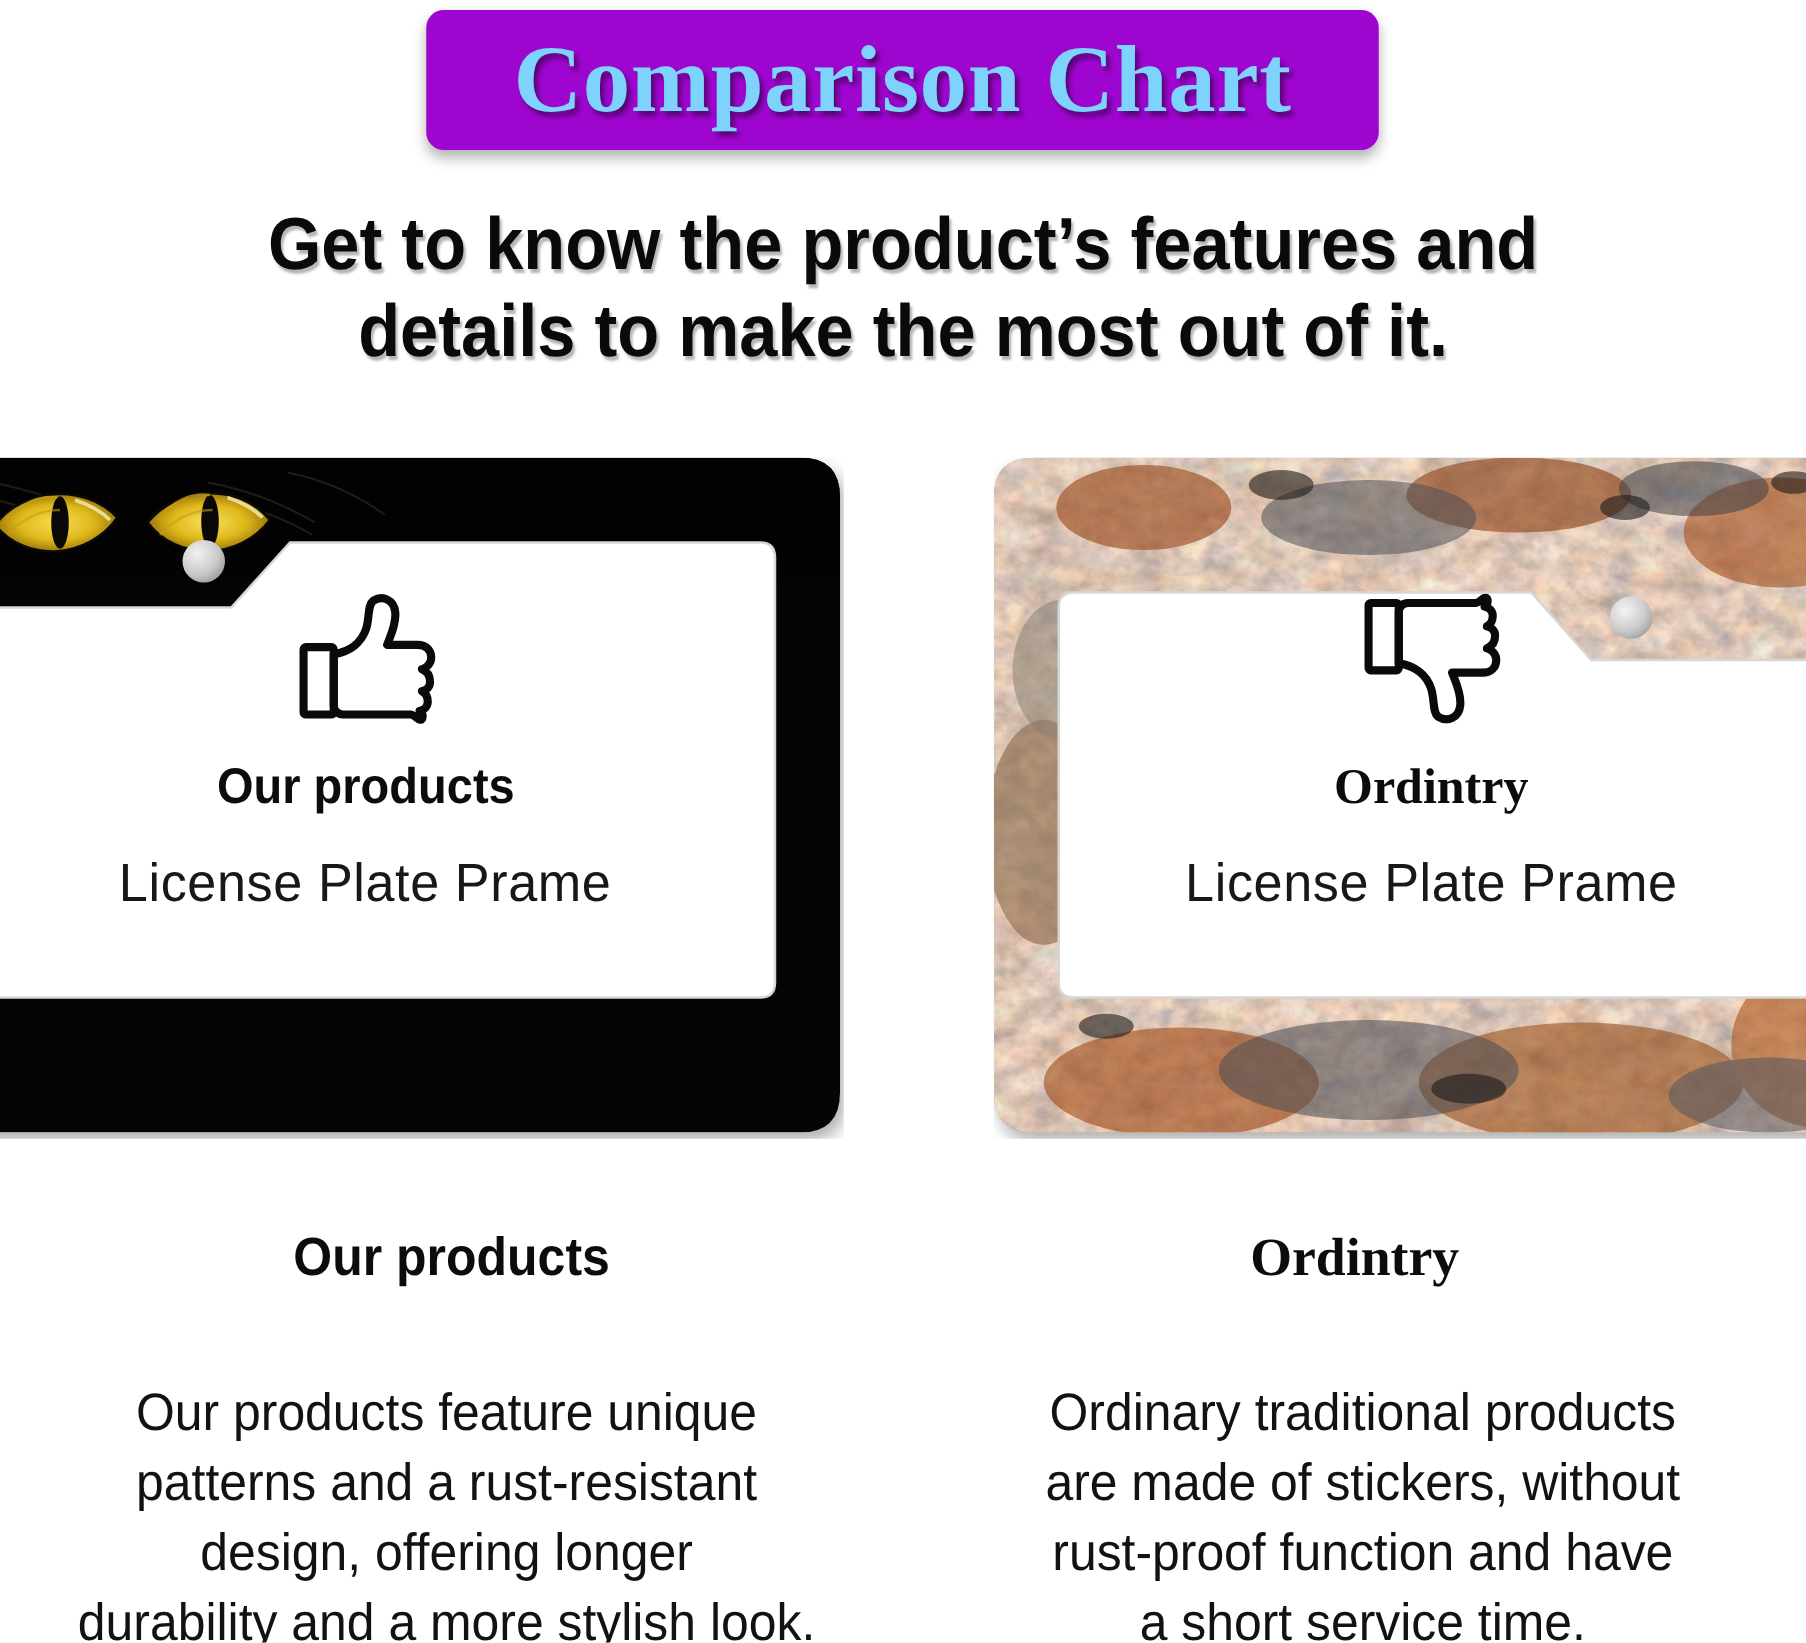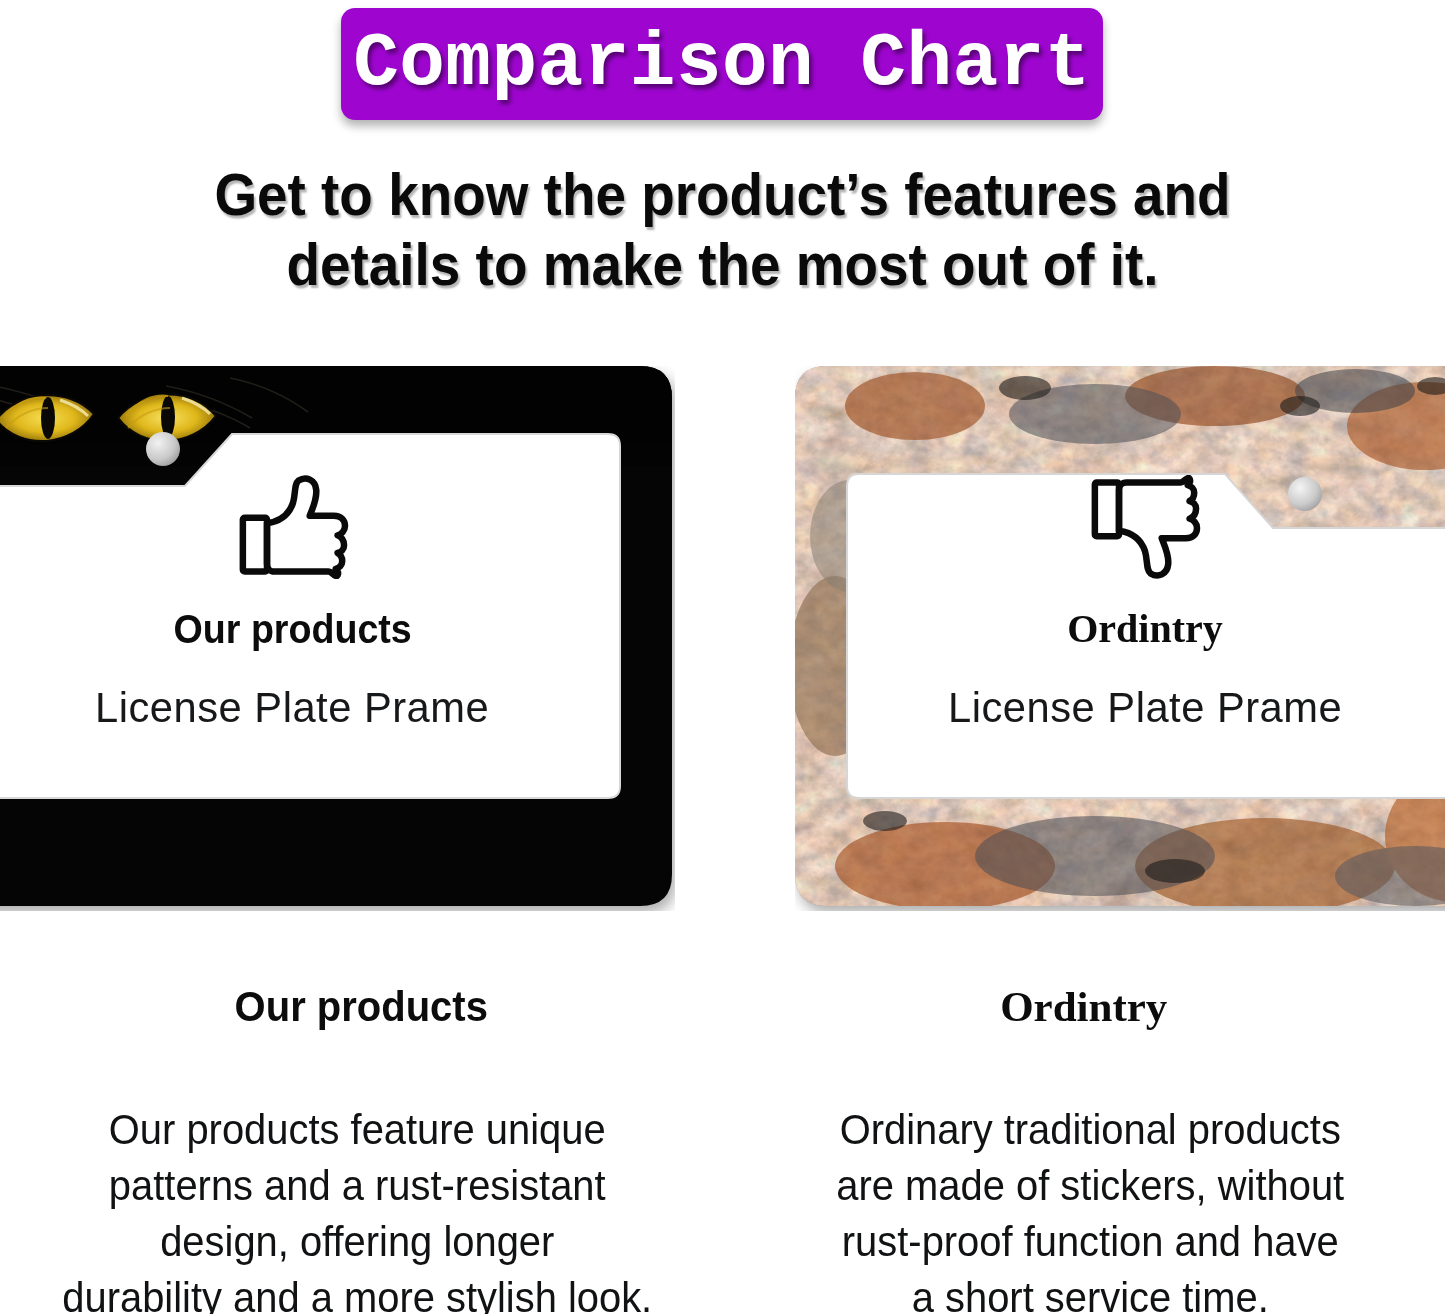--- a/index.html
+++ b/index.html
@@ -24,24 +24,24 @@
     width: 762px;
     height: 112px;
     background: #9E06D0;
     border-radius: 14px;
     box-shadow: 0 6px 10px rgba(0,0,0,0.30);
     display: flex;
     align-items: center;
     justify-content: center;
   }
   #title-banner .title-text {
-    font-family: Liberation Mono, monospace;
+    font-family: Liberation Serif, serif;
     font-weight: bold;
     font-size: 76px;
-    color: #ffffff;
+    color: #7dd3fc;
     letter-spacing: 0.5px;
     text-shadow: 3px 4px 4px rgba(0,0,0,0.45);
     white-space: nowrap;
   }
 
   
   #subtitle {
     position: absolute;
     left: 0;
     top: 160px;

